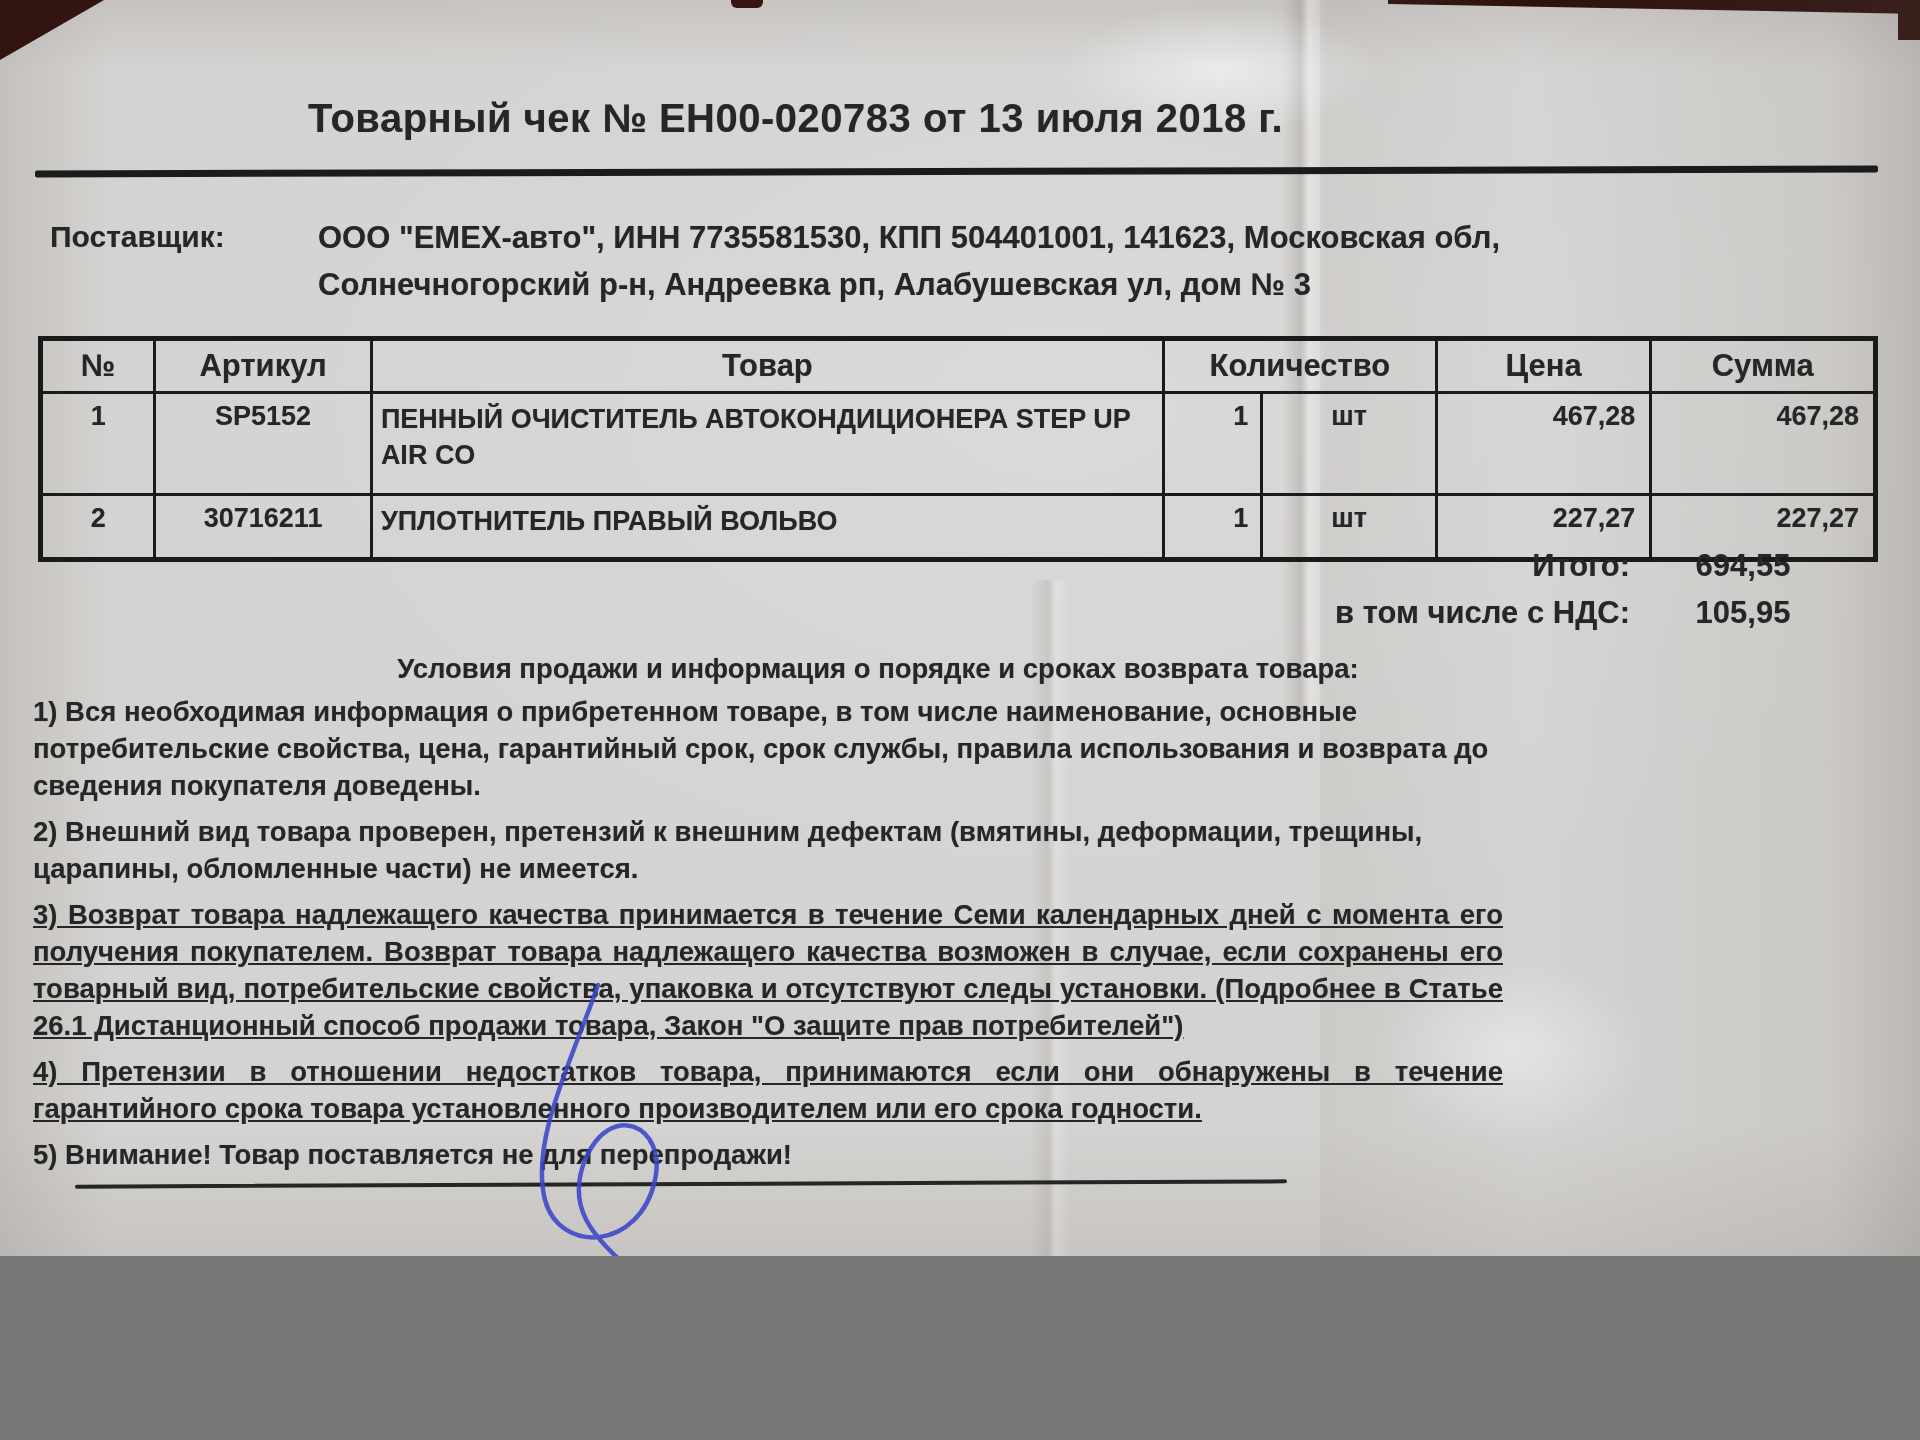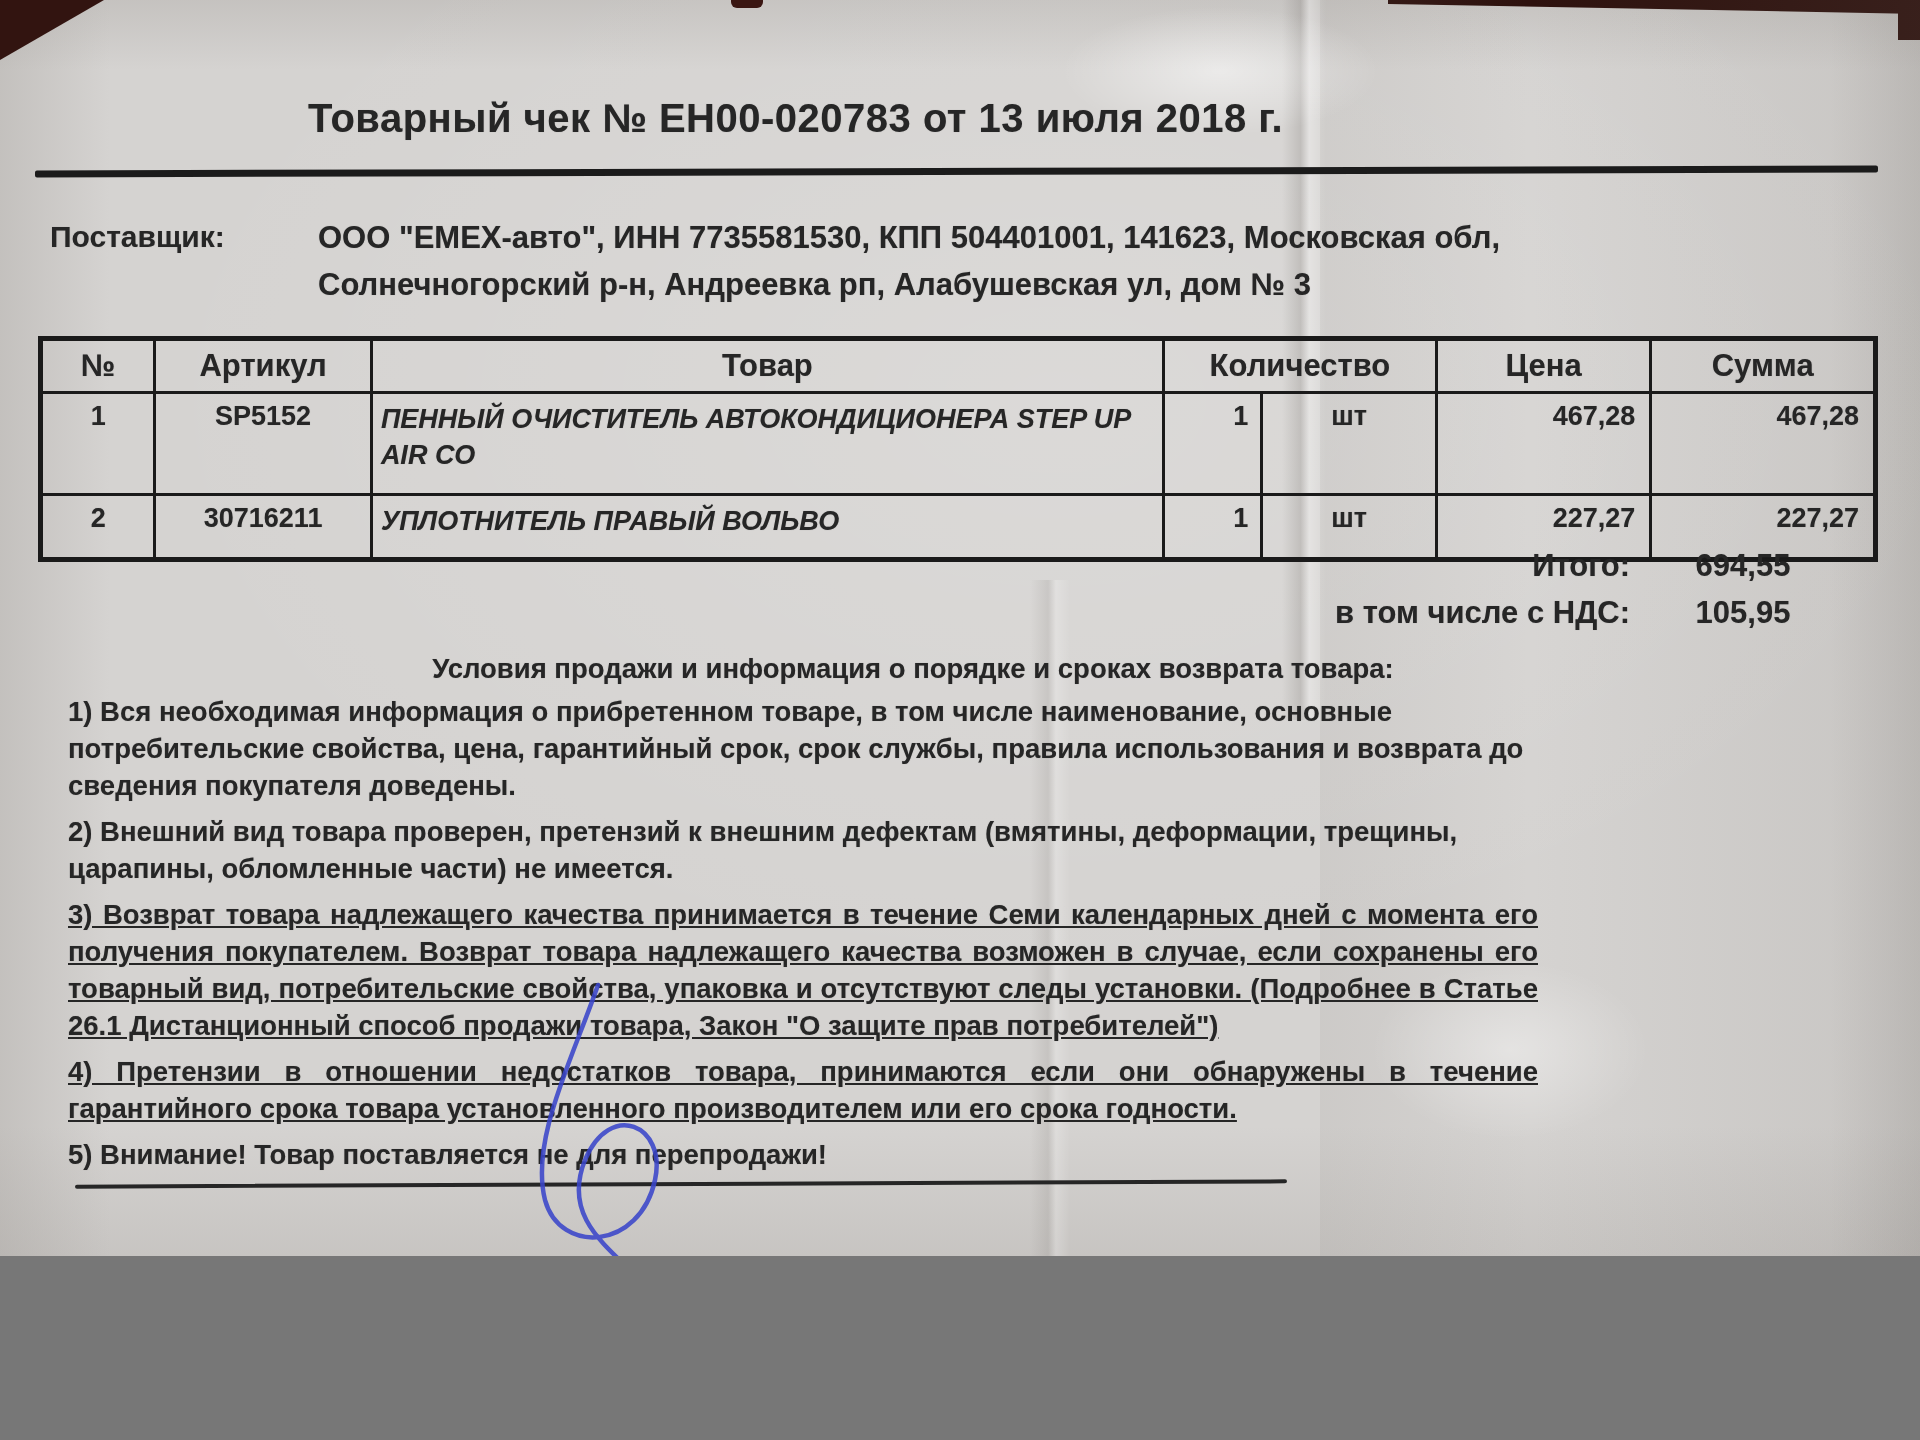--- a/index.html
+++ b/index.html
@@ -31,33 +31,33 @@
 
   .sup-label{position:absolute;left:50px;top:220px;font-size:30px;}
   .sup-lines{position:absolute;left:318px;top:214px;width:1300px;font-size:31px;line-height:47px;}
 
   table.items{position:absolute;left:38px;top:336px;width:1840px;border-collapse:collapse;table-layout:fixed;border:5px solid #1a1a1a;}
   table.items th, table.items td{border:3px solid #1a1a1a;overflow:hidden;}
   table.items th{font-size:31px;height:50px;text-align:center;padding:0 4px;}
   table.items td{font-size:27px;vertical-align:top;padding-top:7px;padding-bottom:6px;}
   td.c-num{text-align:center;}
   td.c-art{text-align:center;}
-  td.c-prod{text-align:left;padding-left:8px;padding-right:0;line-height:36px;font-style:italic;}
+  td.c-prod{text-align:left;padding-left:8px;padding-right:0;line-height:36px;}
   td.c-qty{text-align:right;padding-right:12px;}
   td.c-unit{text-align:center;}
   td.c-price,td.c-sum{text-align:right;padding-right:14px;}
   tr.row1 td{height:86px;}
   tr.row2 td{height:48px;}
 
   .totals{position:absolute;left:1000px;top:548px;width:856px;font-size:31px;}
   .trow{display:flex;margin-bottom:11px;}
   .tlabel{width:630px;text-align:right;}
   .tvalue{width:226px;text-align:center;}
 
-  .terms{position:absolute;left:68px;top:650px;width:1470px;font-size:27.5px;line-height:37px;}
+  .terms{position:absolute;left:33px;top:650px;width:1470px;font-size:27.5px;line-height:37px;}
   .terms-heading{text-align:center;margin:0 -80px 6px 140px;}
   .terms p{margin:0 0 9px 0;}
   .terms p.j{text-align:justify;text-decoration:underline;}
 
   .rule{position:absolute;background:#262626;height:4px;border-radius:2px;}
   .rule-top{left:75px;top:1182px;width:1212px;transform:rotate(-.25deg);}
   .rule-left{left:280px;top:1293px;width:795px;}
   .rule-right{left:1090px;top:1297px;width:672px;transform:rotate(.1deg);}
 
   .released-label{position:absolute;left:110px;top:1250px;font-size:30px;}

